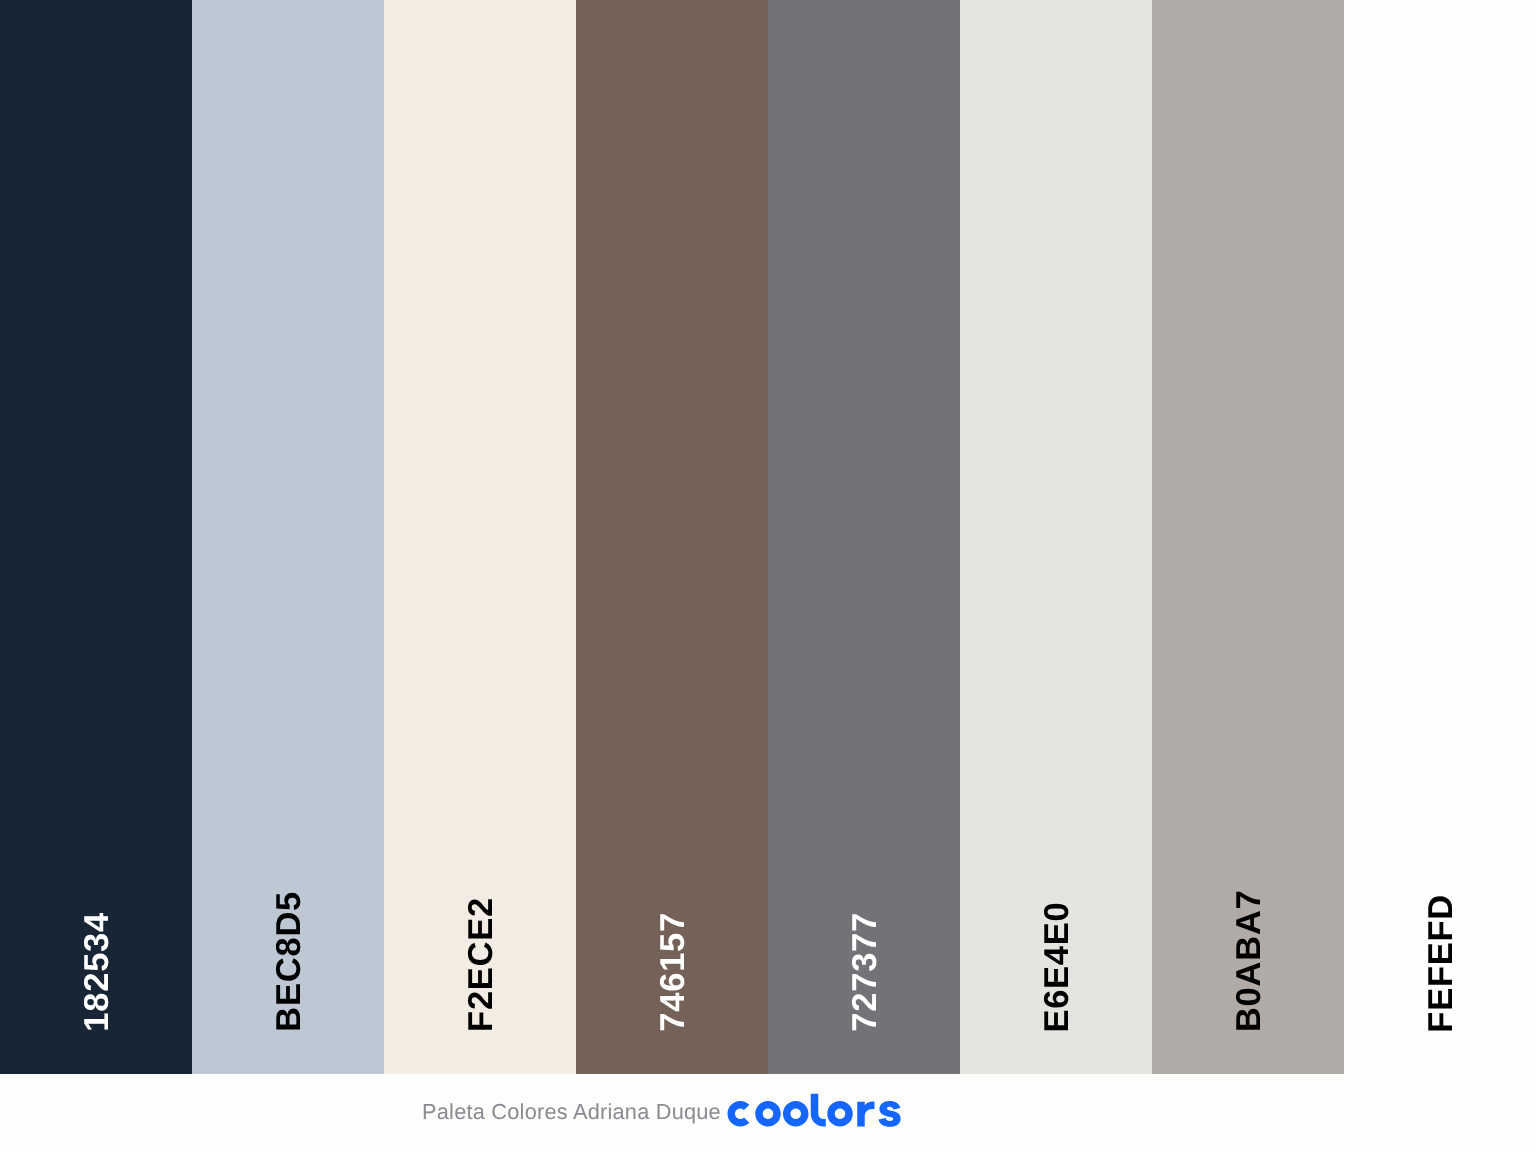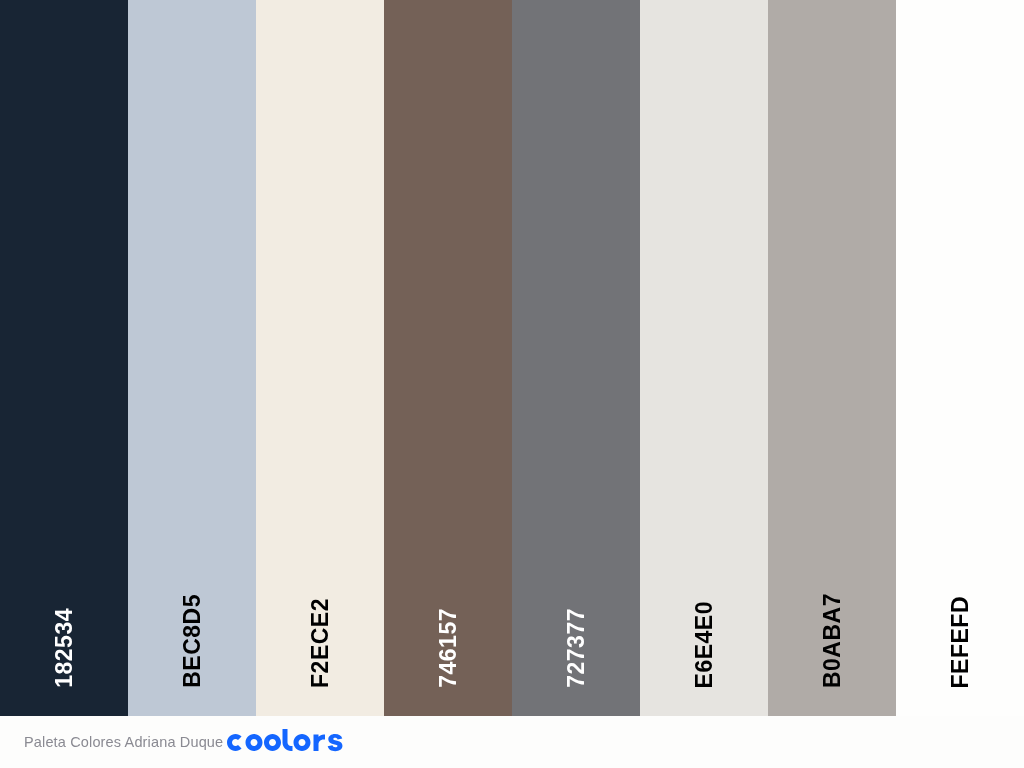--- a/index.html
+++ b/index.html
@@ -47,21 +47,21 @@
     white-space: nowrap;
     user-select: none;
   }
   #footer {
     position: relative;
     width: 888px;
     height: 52px;
     background: #fdfdfc;
     display: flex;
     align-items: center;
-    justify-content: flex-start;
+    justify-content: center;
     box-sizing: border-box;
     padding: 0 24px 0 24px;
   }
   #footer-title {
     font-size: 14.5px;
     color: #8a8a92;
     letter-spacing: 0.15px;
     white-space: nowrap;
   }
   #brand-logo {

